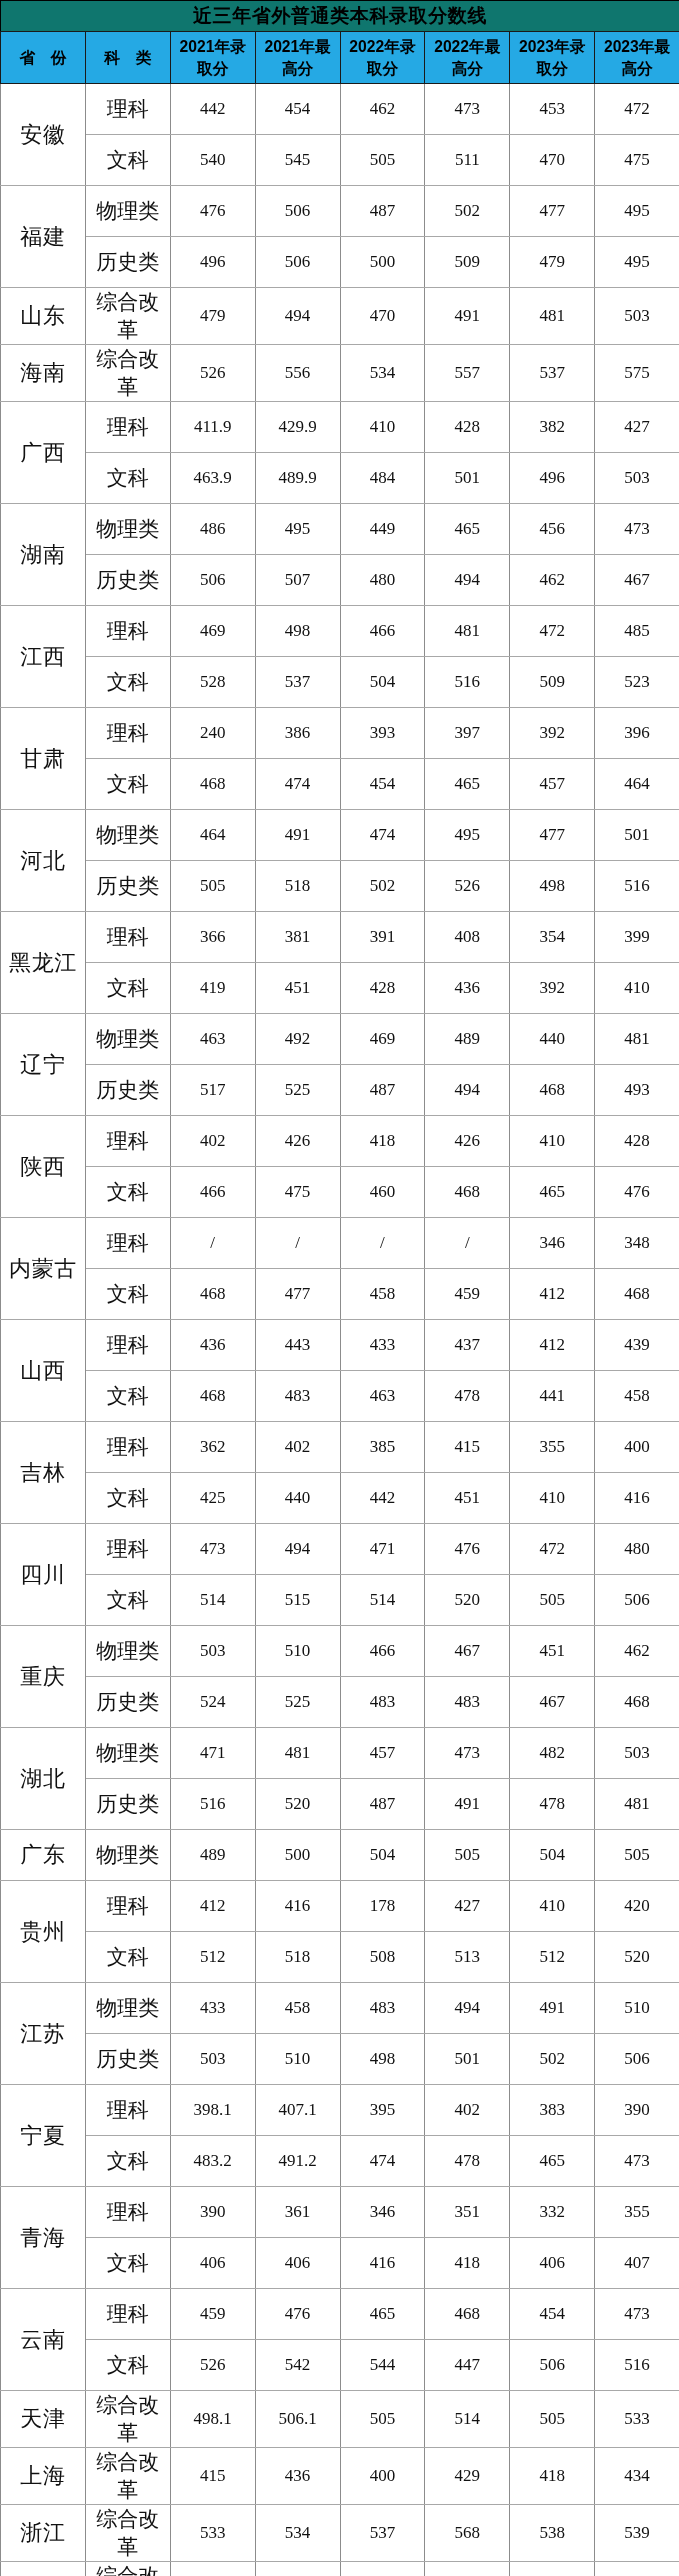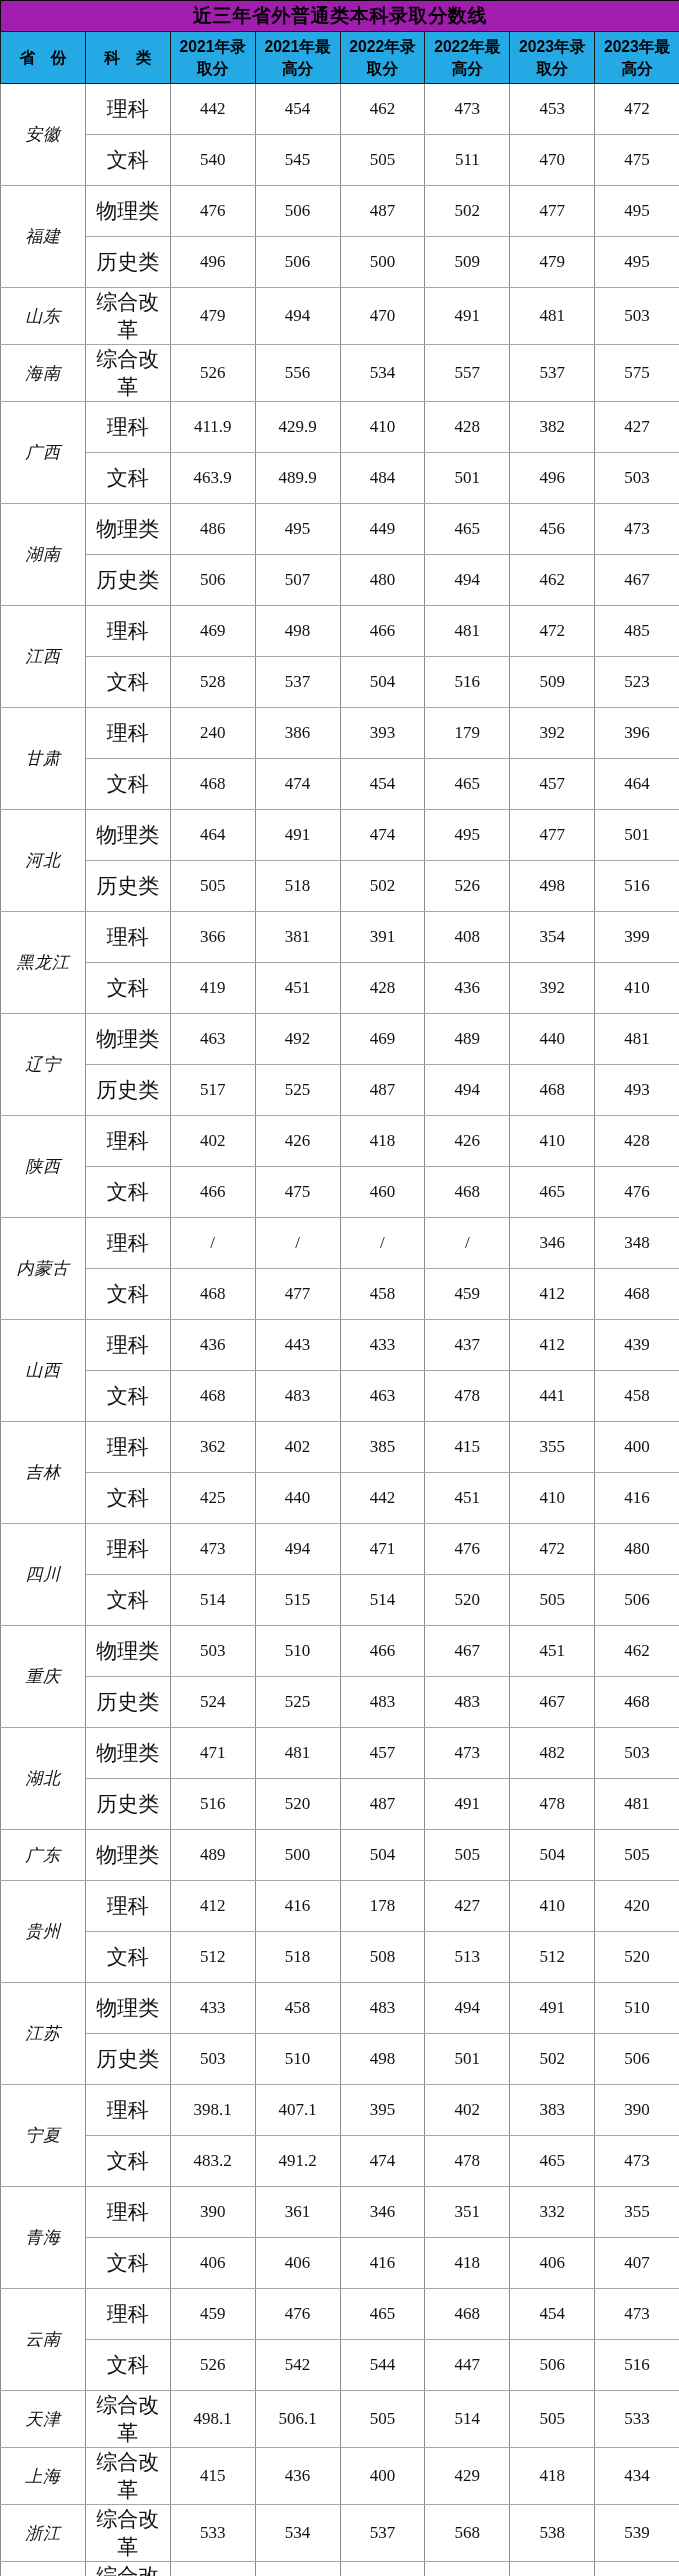--- a/index.html
+++ b/index.html
@@ -1,20 +1,20 @@
 <!DOCTYPE html>
 <html style="font-size:10px"><head>
 <meta charset="utf-8">
 <style>
   html,body{margin:0;padding:0;background:#ffffff;}
   .page{
     width:680px;
     height:2576px;
     box-sizing:border-box;
-    background:#a21caf;
+    background:#0f766e;
     font-family:"Liberation Sans", sans-serif;
   }
   .title-bar{
     box-sizing:border-box;
     height:31px;
     border:1.9px solid #000000;
     border-bottom:none;
     display:flex;
     align-items:center;
     justify-content:center;
@@ -50,21 +50,21 @@
     font-size:17px;
     color:#111111;
     background:#ffffff;
     border-left:0.6px solid #8c8c8c;
     border-right:0.6px solid #8c8c8c;
     border-top:0.6px solid #a8a8a8;
     border-bottom:0.6px solid #a8a8a8;
     padding:0 2.5px;
   }
   tr.group-start td{border-top:1.3px solid #777777;}
-  td.province{font-size:17px;letter-spacing:0.6px;font-style:italic;}
+  td.province{font-size:22px;letter-spacing:0.6px;}
   td.category{font-size:21px;}
   td.score{font-size:17px;}
 </style>
 </head>
 <body>
 
 <div class="page">
   <div class="title-bar">近三年省外普通类本科录取分数线</div>
   <table class="scores">
     <thead>
@@ -194,21 +194,21 @@
           <td class="score">516</td>
           <td class="score">509</td>
           <td class="score">523</td>
         </tr>
         <tr class="group-start">
           <td rowspan="2" class="province">甘肃</td>
           <td class="category">理科</td>
           <td class="score">240</td>
           <td class="score">386</td>
           <td class="score">393</td>
-          <td class="score">179</td>
+          <td class="score">397</td>
           <td class="score">392</td>
           <td class="score">396</td>
         </tr>
         <tr>
           <td class="category">文科</td>
           <td class="score">468</td>
           <td class="score">474</td>
           <td class="score">454</td>
           <td class="score">465</td>
           <td class="score">457</td>

